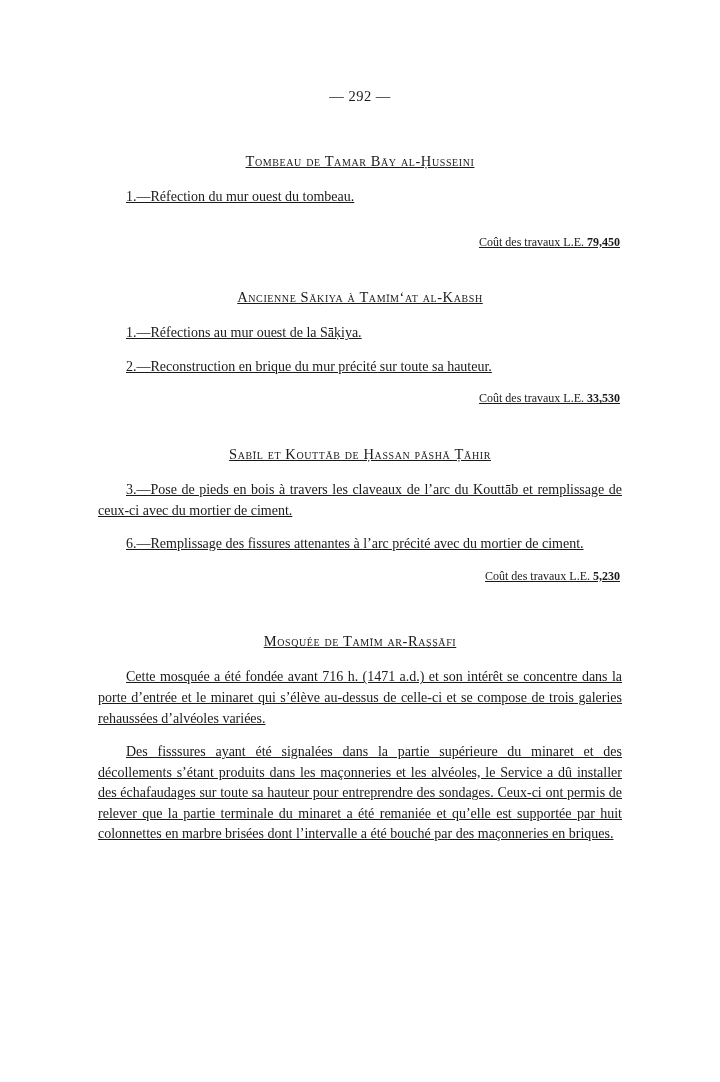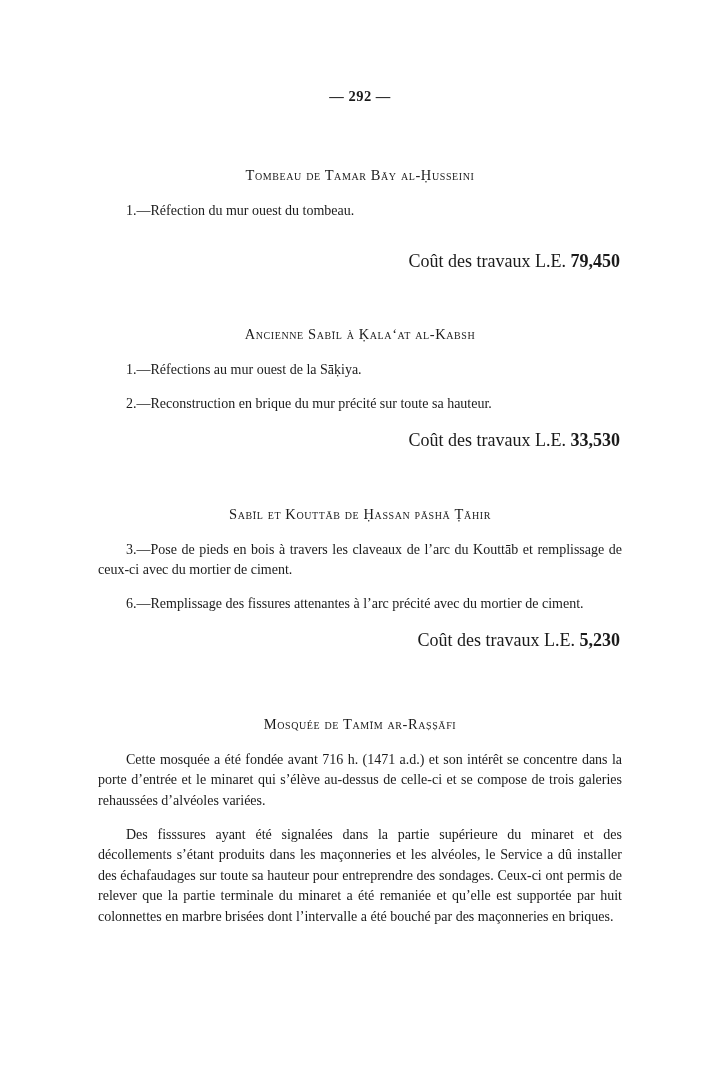--- a/index.html
+++ b/index.html
@@ -18,45 +18,46 @@
     position: relative;
     width: 720px;
     height: 1082px;
     box-sizing: border-box;
     padding: 0 98px;
   }
   .page-number {
     text-align: center;
     font-size: 14.5px;
     letter-spacing: 0.5px;
-    font-weight: bold;
+    font-weight: normal;
     margin-top: 88px;
     margin-bottom: 0;
   }
   .section {
-    margin-top: 18px;
+    margin-top: 4px;
+    text-decoration: underline;
   }
   .section-heading {
     text-align: center;
     font-size: 14.5px;
     font-variant: small-caps;
     letter-spacing: 0.6px;
     font-weight: normal;
     margin: 0;
   }
   .para {
     font-size: 14px;
     line-height: 1.47;
     text-align: justify;
     text-justify: inter-word;
     margin: 0;
     text-indent: 28px;
   }
   .cost-line {
-    font-size: 18px;
+    font-size: 12px;
     line-height: 1.47;
     text-align: right;
     margin: 0;
     padding-right: 2px;
   }
   .cost-line .amount {
     font-weight: bold;
   }
   .sp-1 { height: 13px; }
   .sp-2 { height: 17px; }
@@ -77,21 +78,21 @@
     <div class="sp-2"></div>
     <p class="para">1.—Réfection du mur ouest du tombeau.</p>
     <div class="sp-1"></div>
     <div class="sp-1"></div>
     <p class="cost-line"><span>Coût des travaux L.E.</span> <span class="amount">79,450</span></p>
   </div>
 
   <div class="sp-5"></div>
 
   <div class="section">
-    <div class="section-heading">Ancienne Sabīl à Ḳala‘at al-Kabsh</div>
+    <div class="section-heading">Ancienne Sāḳiya à Tamīm‘at al-Kabsh</div>
     <div class="sp-2"></div>
     <p class="para">1.—Réfections au mur ouest de la Sāḳiya.</p>
     <div class="sp-1"></div>
     <p class="para">2.—Reconstruction en brique du mur précité sur toute sa hauteur.</p>
     <div class="sp-1"></div>
     <p class="cost-line"><span>Coût des travaux L.E.</span> <span class="amount">33,530</span></p>
   </div>
 
   <div class="sp-5"></div>
 

